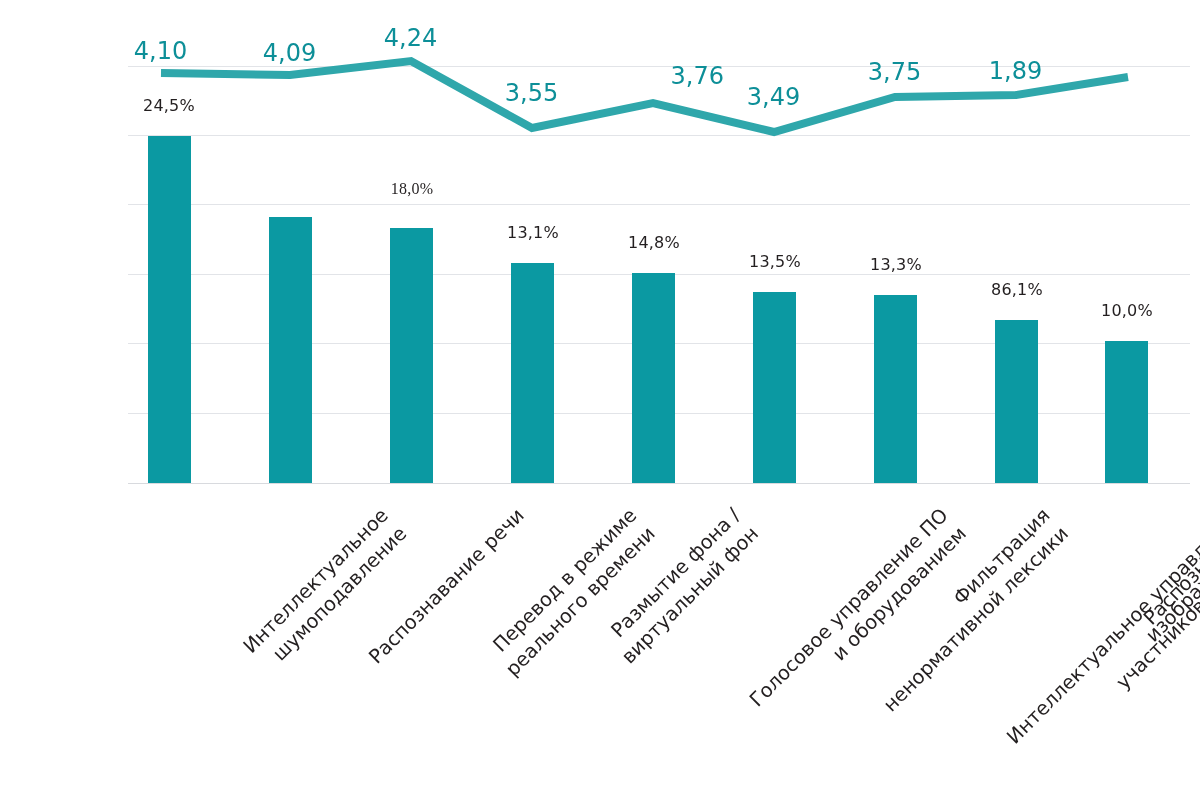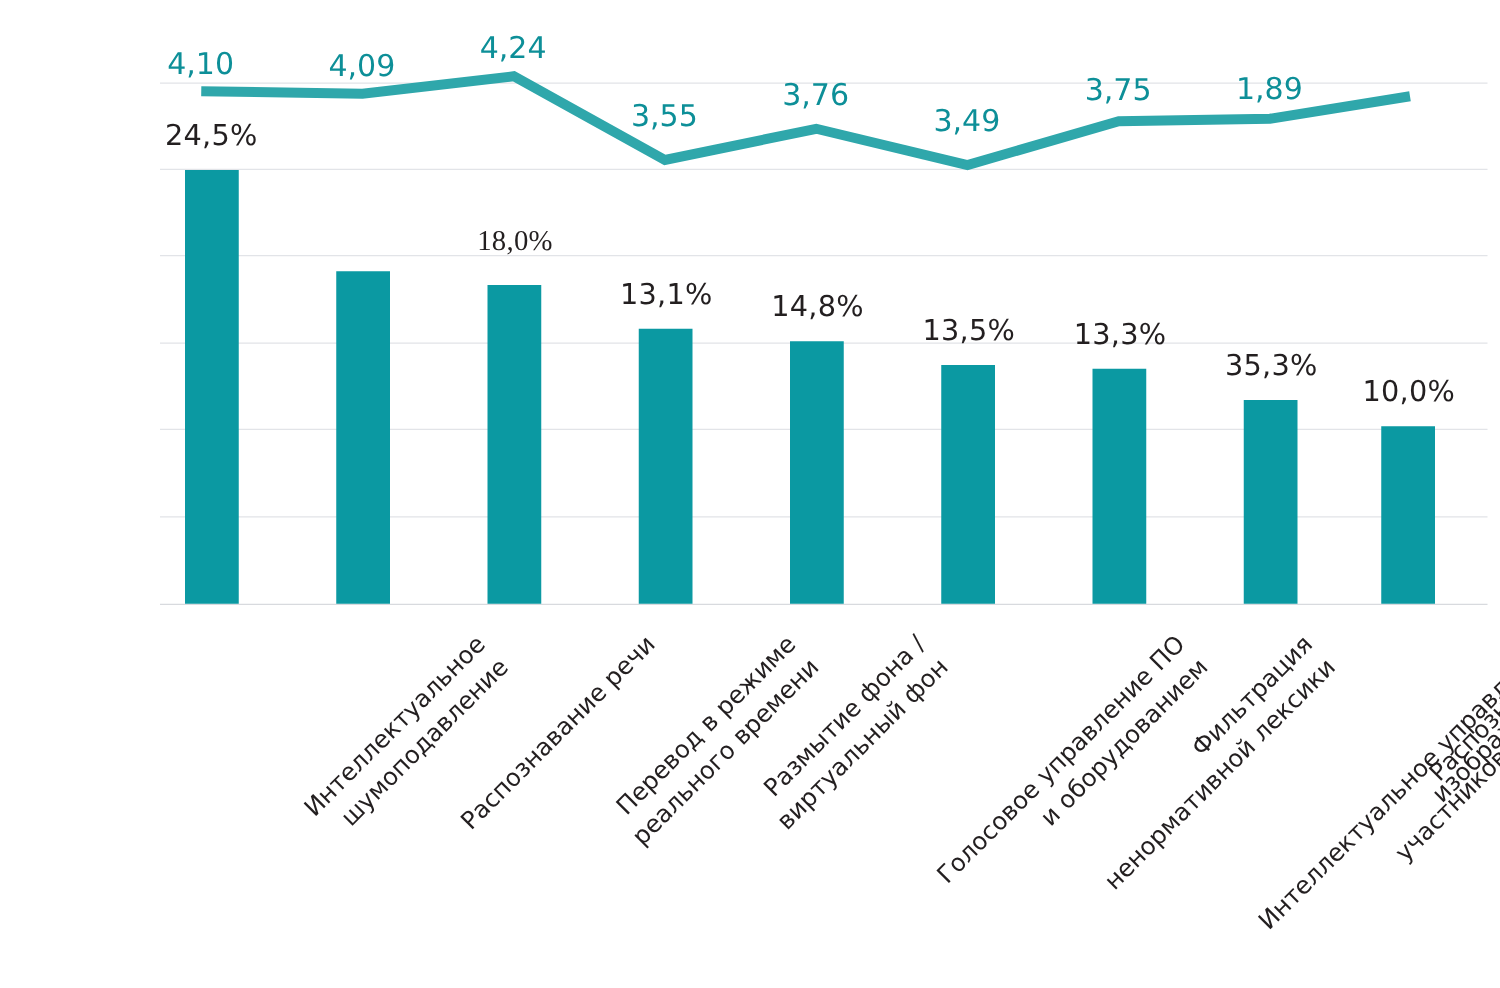--- a/index.html
+++ b/index.html
@@ -16,21 +16,21 @@
   }
   .axis-baseline{
     position:absolute;height:1px;background:#d8dade;
   }
   .bar{
     position:absolute;background:#0b99a2;
   }
   .bar-label{
     position:absolute;
     color:#231f20;
-    font-size:23px;
+    font-size:16px;
     letter-spacing:.2px;
     text-align:center;
     white-space:nowrap;
   }
   .line-label{
     position:absolute;
     color:#0d8f98;
     font-size:24px;
     text-align:center;
     white-space:nowrap;
@@ -69,32 +69,32 @@
   <div class="bar" style="left:874px;top:295px;width:43px;height:188px;"></div>
   <div class="bar" style="left:995px;top:320px;width:43px;height:163px;"></div>
   <div class="bar" style="left:1105px;top:341px;width:43px;height:142px;"></div>
 
   <div class="bar-label" style="left:89px;top:96px;width:160px;">24,5%</div>
   <div class="bar-label" style="left:332px;top:180px;width:160px;font-family:Liberation Serif, serif;">18,0%</div>
   <div class="bar-label" style="left:453px;top:223px;width:160px;">13,1%</div>
   <div class="bar-label" style="left:574px;top:233px;width:160px;">14,8%</div>
   <div class="bar-label" style="left:695px;top:252px;width:160px;">13,5%</div>
   <div class="bar-label" style="left:816px;top:255px;width:160px;">13,3%</div>
-  <div class="bar-label" style="left:937px;top:280px;width:160px;">35,3%</div>
+  <div class="bar-label" style="left:937px;top:280px;width:160px;">86,1%</div>
   <div class="bar-label" style="left:1047px;top:301px;width:160px;">10,0%</div>
 
   <svg class="line-layer" viewBox="0 0 1200 790">
     <polyline points="161,73 290,75 411,61 532,128 653,103 774,132 895,97 1016,95 1128,77" fill="none" stroke="#2fa7ab" stroke-width="8" stroke-linejoin="miter" stroke-linecap="butt"></polyline>
   </svg>
 
   <div class="line-label" style="left:89px;top:37px;width:143px;">4,10</div>
   <div class="line-label" style="left:218px;top:39px;width:143px;">4,09</div>
   <div class="line-label" style="left:339px;top:24px;width:143px;">4,24</div>
   <div class="line-label" style="left:460px;top:79px;width:143px;">3,55</div>
-  <div class="line-label" style="left:581px;top:62px;width:143px;">3,76</div>
+  <div class="line-label" style="left:581px;top:62px;width:143px;text-align:right;">3,76</div>
   <div class="line-label" style="left:702px;top:83px;width:143px;">3,49</div>
   <div class="line-label" style="left:823px;top:58px;width:143px;">3,75</div>
   <div class="line-label" style="left:944px;top:57px;width:143px;">1,89</div>
 
   <div class="cat-label" style="left:181px;top:503px;">Интеллектуальное
 шумоподавление</div>
   <div class="cat-label" style="left:302px;top:503px;">Распознавание речи</div>
   <div class="cat-label" style="left:423px;top:503px;">Перевод в режиме
 реального времени</div>
   <div class="cat-label" style="left:544px;top:503px;">Размытие фона /

